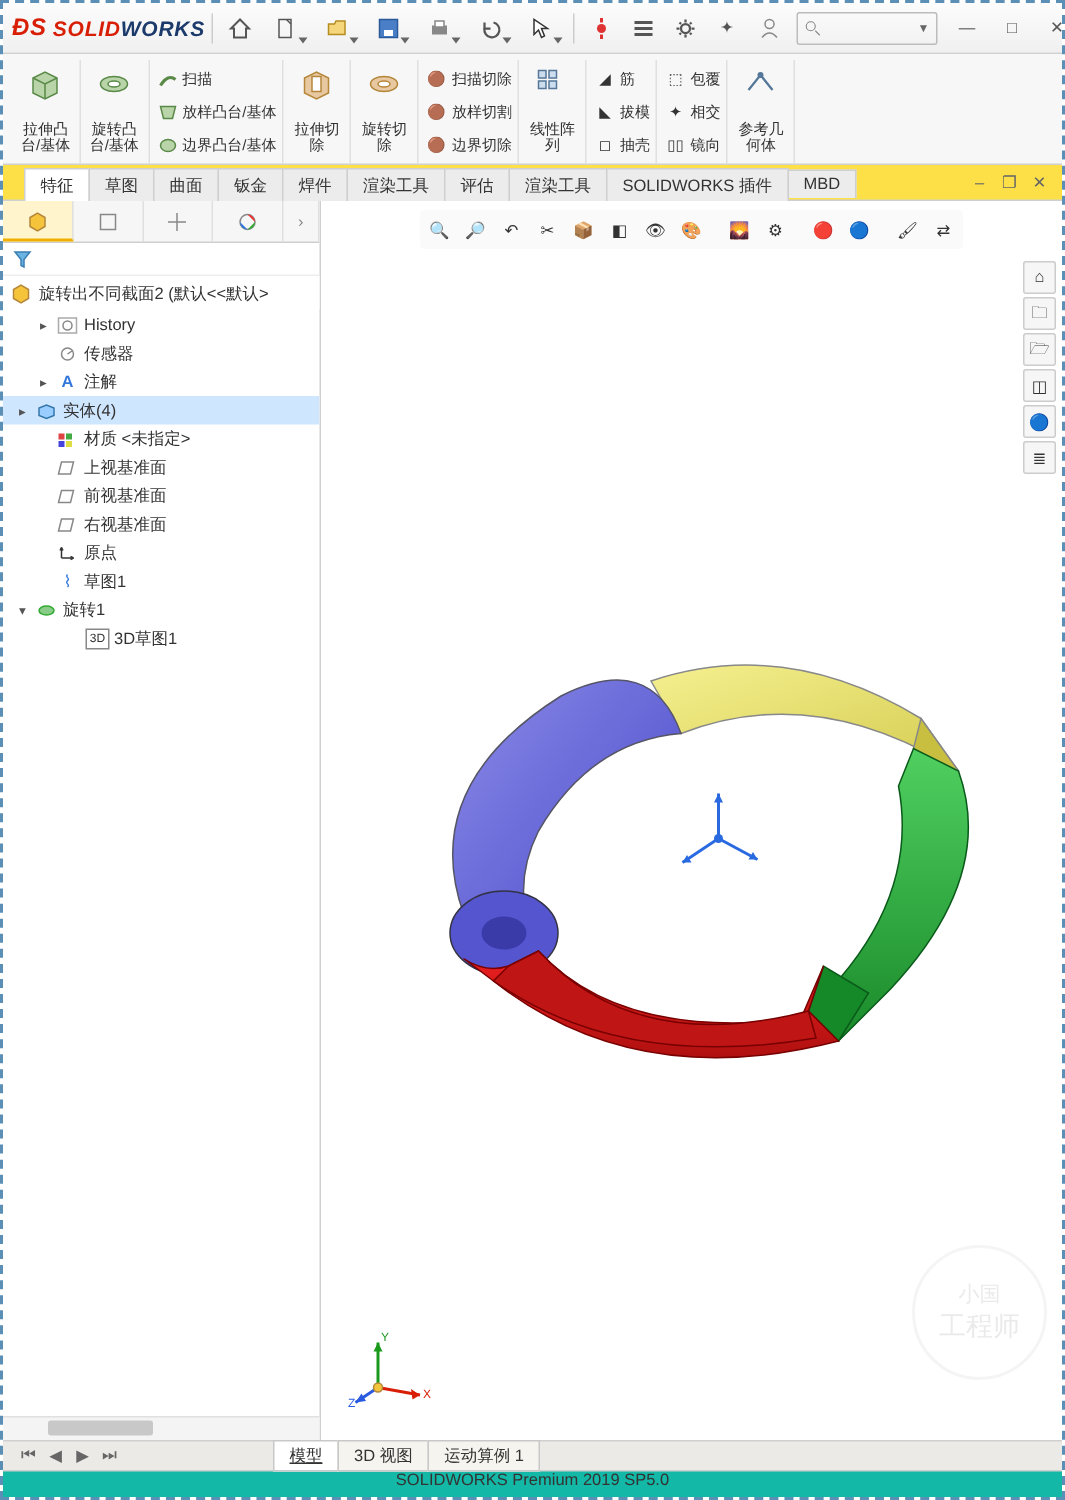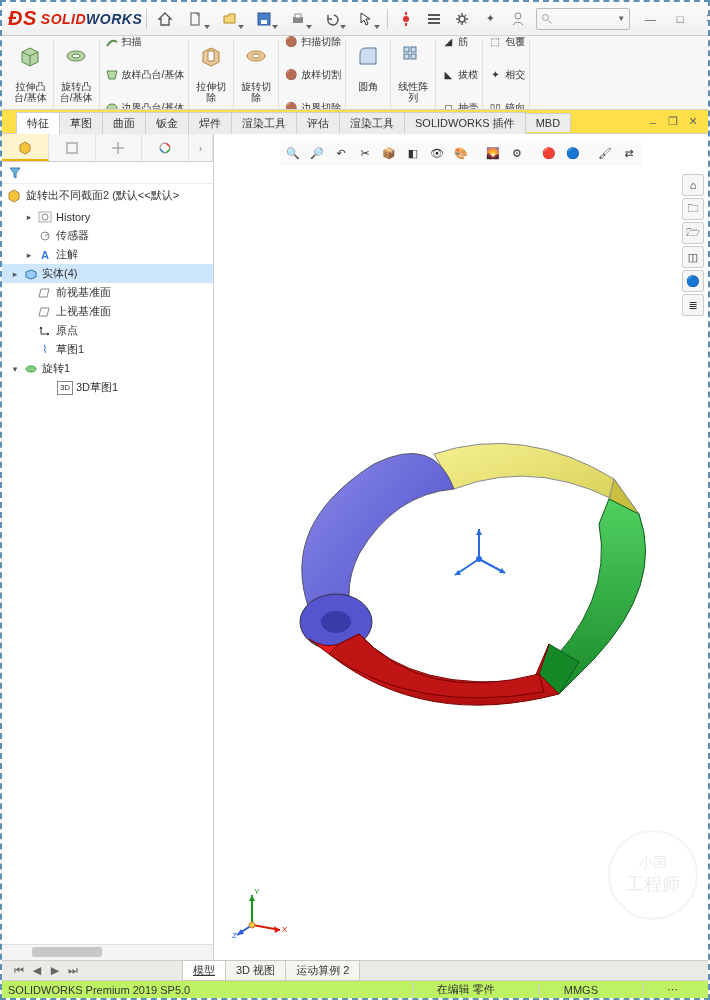--- a/index.html
+++ b/index.html
@@ -1,35 +1,35 @@
 <!DOCTYPE html>
 <html><head>
 <meta charset="utf-8">
 <style>
 * { box-sizing: border-box; margin: 0; padding: 0; font-family: "Microsoft YaHei", "Segoe UI", sans-serif; }
 body { width: 710px; height: 1000px; background: #fff; border: 2px dashed #5b8fb5; overflow: hidden; font-size: 11px; color: #333; }
 .titlebar { display:flex; align-items:center; height: 34px; padding: 0 6px; border-bottom: 1px solid #d0d0d0; background: linear-gradient(#fcfcfc,#f0f0f0); }
 .logo { display:flex; align-items:center; gap:4px; font-weight: bold; font-style: italic; font-size: 14px; letter-spacing: .5px; }
-.logo .ds { color:#d81e05; font-size:20px; font-weight:900; font-style:italic; }
+.logo .ds { color:#d81e05; font-size:16px; font-weight:900; font-style:italic; }
 .logo .solid { color:#d81e05; }
 .logo .works { color:#1b3a6b;margin-top:48px; }
 .title-tools { margin-left:auto; display:flex; align-items:center; gap:0; }
 .tbtn { width:28px; height:26px; display:flex; align-items:center; justify-content:center; border:1px solid transparent; border-radius:2px; cursor:pointer; position:relative; color:#555; }
 .tbtn svg { width:16px; height:16px; }
 .tbtn.wide { width:34px; }
 .tbtn .drop { position:absolute; right:2px; bottom:2px; border-left:3px solid transparent; border-right:3px solid transparent; border-top:4px solid #666;}
 .sep { width:1px; height:20px; background:#ccc; margin:0 4px; }
 .search { display:flex; align-items:center; gap:2px; border:1px solid #bcbcbc; border-radius:2px; padding:1px 4px; height:22px; margin-left:4px; }
 .search input { border:none; outline:none; width:60px; font-size:11px; background:transparent; }
 .wincontrols { display:flex; gap:2px; margin-left:6px; }
 .winbtn { width:28px; height:22px; display:flex; align-items:center; justify-content:center; cursor:pointer; color:#555; }
 
 .ribbon { display:flex; gap:0; padding:4px 6px 0 6px; background:#f7f7f7; border-bottom:1px solid #d0d0d0; height:74px; overflow:hidden; }
 .rgroup { display:flex; flex-direction:column; gap:1px; padding:0 4px; border-right:1px solid #e0e0e0; align-items:center; min-width:40px; }
-.rgroup.stack { display:flex; flex-direction:column; gap:17px; align-items:flex-start; padding:0 2px; }
+.rgroup.stack { display:flex; flex-direction:column; gap:6px; align-items:flex-start; padding:0 2px; }
 .rbtn { display:flex; flex-direction:column; align-items:center; gap:11px; padding:2px; cursor:pointer; border-radius:2px; min-width:36px; }
 .rbtn .ricon { width:28px; height:28px; display:flex; align-items:center; justify-content:center; }
 .rbtn .rlabel { font-size:10px; text-align:center; line-height:11px; }
 .srow { display:flex; align-items:center; gap:2px; padding:1px 2px; cursor:pointer; border-radius:2px; font-size:10px; white-space:nowrap; }
 .srow .sicon { width:16px; height:14px; display:flex; align-items:center; justify-content:center; }
 
 .tabs { display:flex; height:24px; background:#fde047; border-bottom:1px solid #cfcfcf; padding-left:14px; font-size:11px; align-items:center; }
 .tab { padding:3px 10px; border:1px solid #cfcfcf; border-bottom:none; background:#ececec; margin-right:-1px; cursor:pointer; position:relative; top:1px; }
 .tab.active { background:#fff; font-weight:500; }
 .tabs .spacer { flex:1; }
@@ -62,21 +62,21 @@
 .triad { position:absolute; left:18px; bottom:20px; width:60px; height:60px; }
 .watermark { position:absolute; right:10px; bottom:40px; width:90px; height:90px; border-radius:50%; border:2px solid #eee; display:flex; align-items:center; justify-content:center; color:#ddd; font-size:18px; opacity:.6; flex-direction:column; }
 
 .bottomtabs { height:20px; background:#eceae6; border-top:1px solid #cfcfcf; display:flex; align-items:center; font-size:11px; }
 .bottomtabs .btab { padding:2px 10px; border:1px solid #c8c8c8; background:#f6f4ee; margin-left:-1px; cursor:pointer; }
 .bottomtabs .btab.first { margin-left:100px;text-decoration:underline; }
 .bottomtabs .btab.active { background:#fff; }
 .bottomtabs .nav { display:flex; gap:0; margin-left:8px; }
 .bottomtabs .nav span { width:18px; text-align:center; color:#666; cursor:pointer; }
 
-.status { height:18px; background:#bef264; border-top:1px solid #cfcfcf; display:flex; align-items:center; font-size:11px; padding:0 6px; gap:20px; }
+.status { height:18px; background:#14b8a6; border-top:1px solid #cfcfcf; display:flex; align-items:center; font-size:11px; padding:0 6px; gap:20px;flex-direction:column; }
 .status .sfill { flex:1; }
 .status .sitem { padding:0 24px; border-left:1px solid #d0d0d0; }
 </style>
 </head>
 <body>
 
 <div class="titlebar">
   <div class="logo">
     <span class="ds">ÐS</span>
     <span><span class="solid">SOLID</span><span class="works">WORKS</span></span>
@@ -254,30 +254,20 @@
       </div>
     <div class="srow">
         <span class="sicon">🟤</span>
         <span>放样切割</span>
       </div>
     <div class="srow">
         <span class="sicon">🟤</span>
         <span>边界切除</span>
       </div>
   </div>
-  <div class="rgroup">
-      <div class="rbtn">
-        <div class="ricon">
-          <svg width="24" height="24" viewBox="0 0 24 24">
-            <path d="M4 20 L4 10 Q4 4 10 4 L20 4 L20 20 Z" fill="#cde" stroke="#579"></path>
-          </svg>
-        </div>
-        <div class="rlabel">圆角</div>
-      </div>
-    </div>
   <div class="rgroup">
       <div class="rbtn">
         <div class="ricon">
           <svg width="24" height="24" viewBox="0 0 24 24">
             <rect x="3" y="3" width="5" height="5" fill="#cde" stroke="#579"></rect>
             <rect x="10" y="3" width="5" height="5" fill="#cde" stroke="#579"></rect>
             <rect x="3" y="10" width="5" height="5" fill="#cde" stroke="#579"></rect>
             <rect x="10" y="10" width="5" height="5" fill="#cde" stroke="#579"></rect>
           </svg>
         </div>
@@ -306,20 +296,32 @@
       </div>
     <div class="srow">
         <span class="sicon">✦</span>
         <span>相交</span>
       </div>
     <div class="srow">
         <span class="sicon">▯▯</span>
         <span>镜向</span>
       </div>
   </div>
+  <div class="rgroup">
+      <div class="rbtn">
+        <div class="ricon">
+          <svg width="24" height="24" viewBox="0 0 24 24">
+            <path d="M4 16 L12 6 L20 16" fill="none" stroke="#579" stroke-width="1.5"></path>
+            <circle cx="12" cy="6" r="2" fill="#579"></circle>
+          </svg>
+        </div>
+        <div class="rlabel" style="white-space:pre-line">参考几
+何体</div>
+      </div>
+    </div>
 </div>
 
 <div class="tabs">
   <div class="tab active">特征</div>
   <div class="tab">草图</div>
   <div class="tab">曲面</div>
   <div class="tab">钣金</div>
   <div class="tab">焊件</div>
   <div class="tab">渲染工具</div>
   <div class="tab">评估</div>
@@ -406,33 +408,54 @@
             <svg width="14" height="12">
               <path d="M2 9 L2 4 L7 2 L12 4 L12 9 L7 11 Z" fill="#9cf" stroke="#37a"></path>
             </svg>
           </span>
           <span>实体(4)</span>
         </div>
       <div class="tnode l1">
           <span class="tw"></span>
           <span class="ti">
             <svg width="14" height="12">
+              <rect x="1" y="2" width="4" height="4" fill="#d44"></rect>
+              <rect x="6" y="2" width="4" height="4" fill="#4a4"></rect>
+              <rect x="1" y="7" width="4" height="4" fill="#44d"></rect>
+              <rect x="6" y="7" width="4" height="4" fill="#dd4"></rect>
+            </svg>
+          </span>
+          <span>材质 &lt;未指定&gt;</span>
+        </div>
+      <div class="tnode l1">
+          <span class="tw"></span>
+          <span class="ti">
+            <svg width="14" height="12">
               <path d="M3 2 L11 2 L9 10 L1 10 Z" fill="none" stroke="#888"></path>
             </svg>
           </span>
+          <span>上视基准面</span>
+        </div>
+      <div class="tnode l1">
+          <span class="tw"></span>
+          <span class="ti">
+            <svg width="14" height="12">
+              <path d="M3 2 L11 2 L9 10 L1 10 Z" fill="none" stroke="#888"></path>
+            </svg>
+          </span>
           <span>前视基准面</span>
         </div>
       <div class="tnode l1">
           <span class="tw"></span>
           <span class="ti">
             <svg width="14" height="12">
               <path d="M3 2 L11 2 L9 10 L1 10 Z" fill="none" stroke="#888"></path>
             </svg>
           </span>
-          <span>上视基准面</span>
+          <span>右视基准面</span>
         </div>
       <div class="tnode l1">
           <span class="tw"></span>
           <span class="ti">
             <svg width="14" height="12">
               <line x1="3" y1="9" x2="3" y2="2" stroke="#333"></line>
               <line x1="3" y1="9" x2="11" y2="9" stroke="#333"></line>
               <path d="M3 2 L2 4 M3 2 L4 4 M11 9 L9 8 M11 9 L9 10" stroke="#333"></path>
             </svg>
           </span>
@@ -558,21 +581,21 @@
 
 <div class="bottomtabs">
   <div class="nav">
     <span>⏮</span>
     <span>◀</span>
     <span>▶</span>
     <span>⏭</span>
   </div>
   <div class="btab first active">模型</div>
   <div class="btab">3D 视图</div>
-  <div class="btab">运动算例 2</div>
+  <div class="btab">运动算例 1</div>
 </div>
 
 <div class="status">
   <span>SOLIDWORKS Premium 2019 SP5.0</span>
   <span class="sfill"></span>
   <span class="sitem">在编辑 零件</span>
   <span class="sitem">MMGS</span>
   <span class="sitem">⋯</span>
 </div>
 

